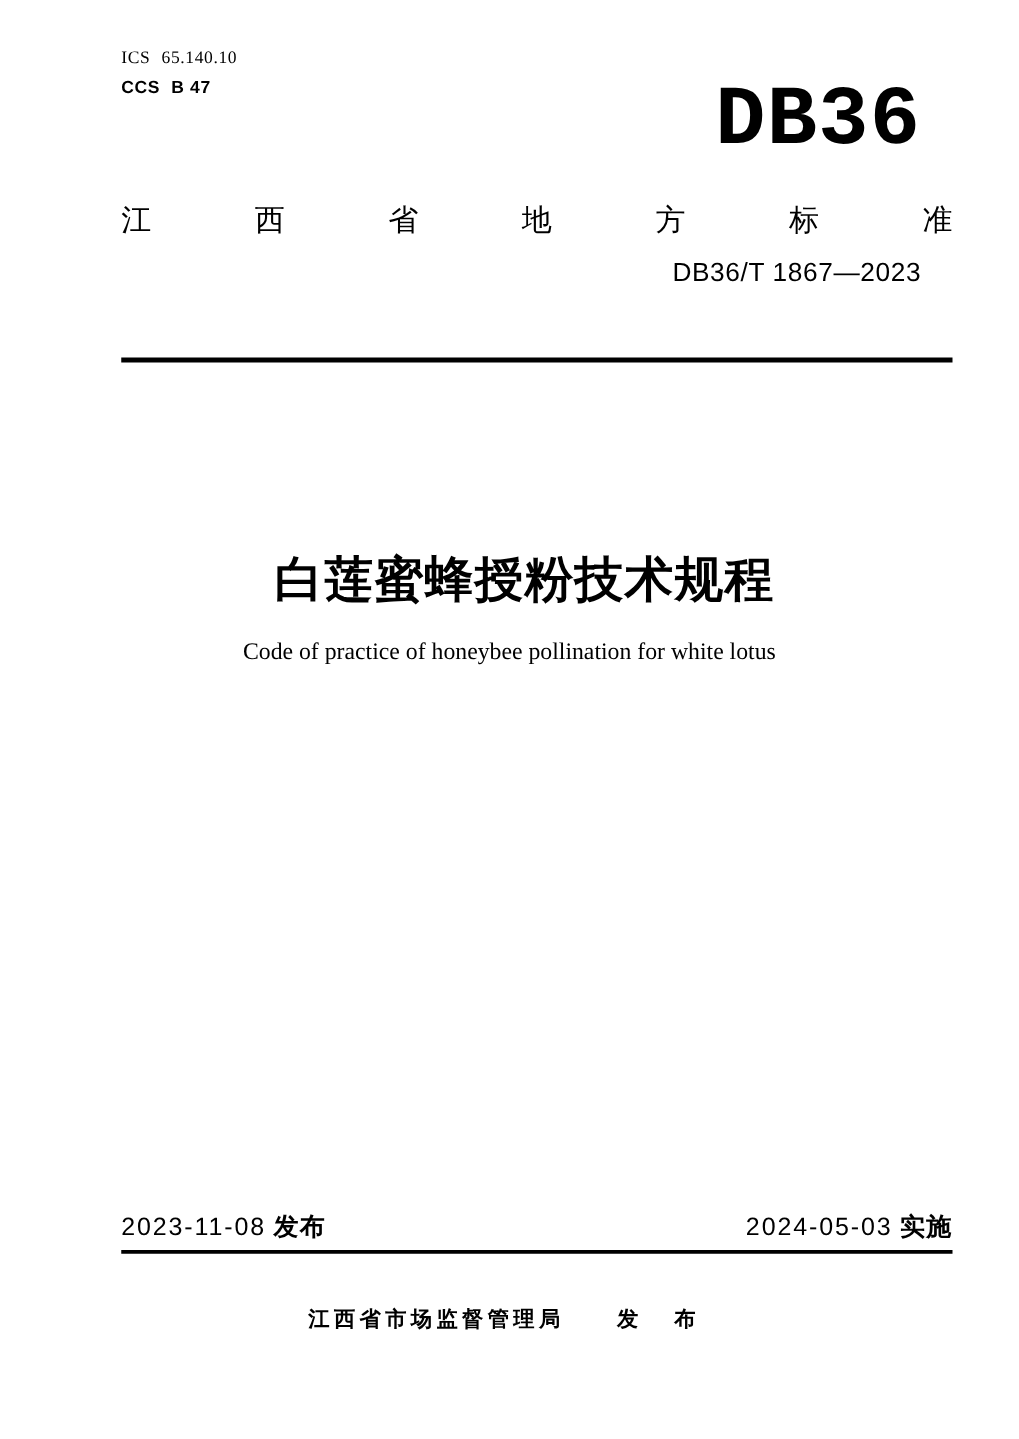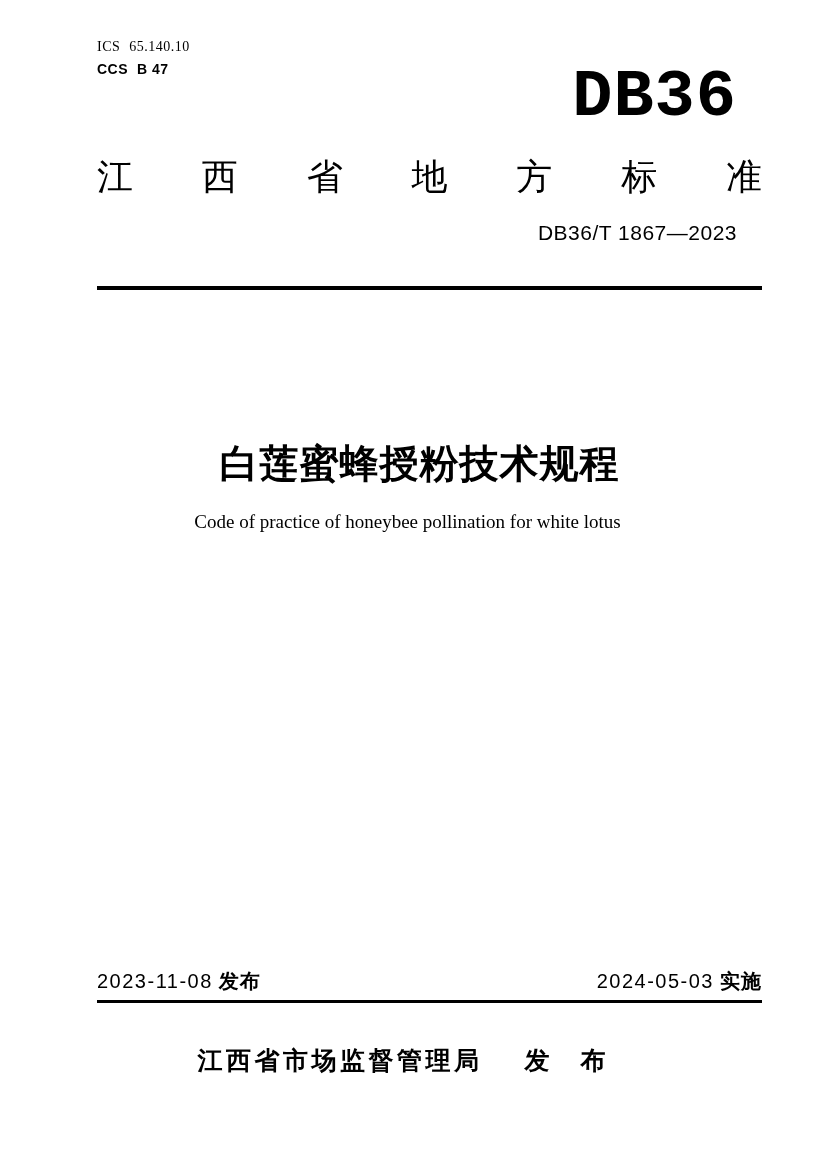--- a/index.html
+++ b/index.html
@@ -48,33 +48,33 @@
     line-height: 1;
     letter-spacing: 1px;
   }
 
   
   .standard-type {
     position: absolute;
     left: 97px;
     width: 665px;
     top: 156px;
-    font-size: 36px;
+    font-size: 24px;
     line-height: 42px;
     font-weight: normal;
     text-align: justify;
     text-align-last: justify;
     white-space: normal;
   }
 
   
   .standard-number {
     position: absolute;
     right: 78px;
-    top: 221px;
+    top: 207px;
     font-size: 21px;
     letter-spacing: 0.5px;
     white-space: nowrap;
   }
 
   
   .header-rule {
     position: absolute;
     left: 97px;
     width: 665px;
@@ -124,21 +124,21 @@
   
   .publisher {
     position: absolute;
     left: 0;
     width: 100%;
     top: 1044px;
     display: flex;
     justify-content: center;
     align-items: baseline;
     gap: 42px;
-    font-size: 25px;
+    font-size: 17px;
     font-weight: bold;
     white-space: nowrap;
   }
   .publisher .publisher-name { letter-spacing: 3.5px; }
   .publisher .publish-action { letter-spacing: 12px; }
 </style>
 </head>
 <body>
 
 <div class="page">

